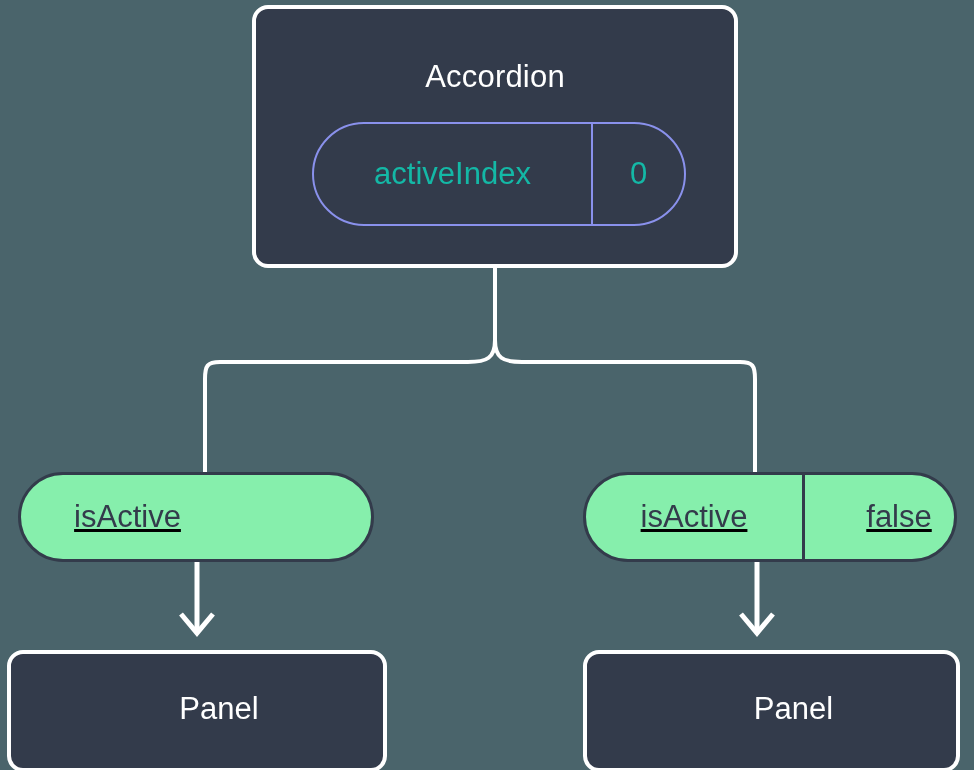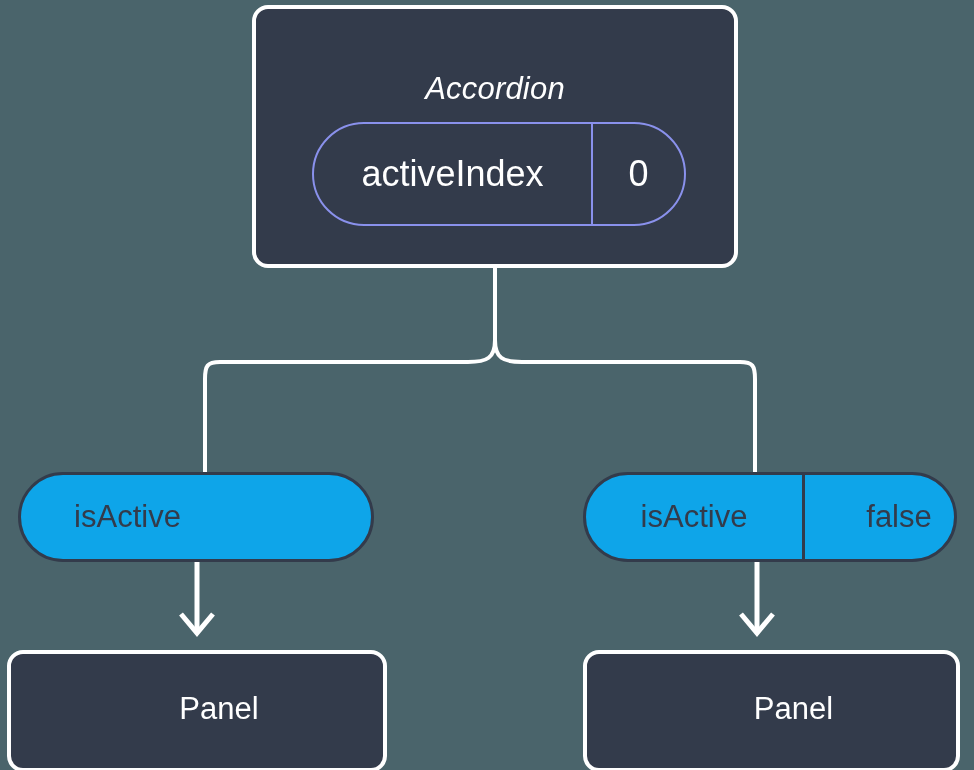--- a/index.html
+++ b/index.html
@@ -48,22 +48,21 @@
     left: 0;
     right: 0;
     text-align: center;
     color: #ffffff;
     font-size: 31px;
     font-weight: 400;
     letter-spacing: 0.2px;
     white-space: nowrap;
   }
   #accordion-title {
-    top: 62px;
-    font-style: italic;
+    top: 50px;
   }
 
   
   .state-pill {
     position: absolute;
     box-sizing: border-box;
     display: flex;
     align-items: stretch;
     border-radius: 999px;
     overflow: hidden;
@@ -77,31 +76,32 @@
     box-sizing: border-box;
   }
 
   
   .pill-outline {
     background: transparent;
     border: 2px solid #8a91ec;
   }
   .pill-outline .pill-key,
   .pill-outline .pill-value {
-    color: #ffffff;
-    font-size: 36px;
+    color: #14b8a6;
+    font-size: 31px;
   }
   .pill-outline .pill-value {
     border-left: 2px solid #8a91ec;
   }
 
   
   .pill-filled {
-    background: #0ea5e9;
+    background: #86efac;
     border: 3px solid #333b4b;
+    text-decoration: underline;
   }
   .pill-filled .pill-key,
   .pill-filled .pill-value {
     color: #333b4b;
     font-size: 31px;
   }
   .pill-filled .pill-value {
     border-left: 3px solid #333b4b;
   }
 

